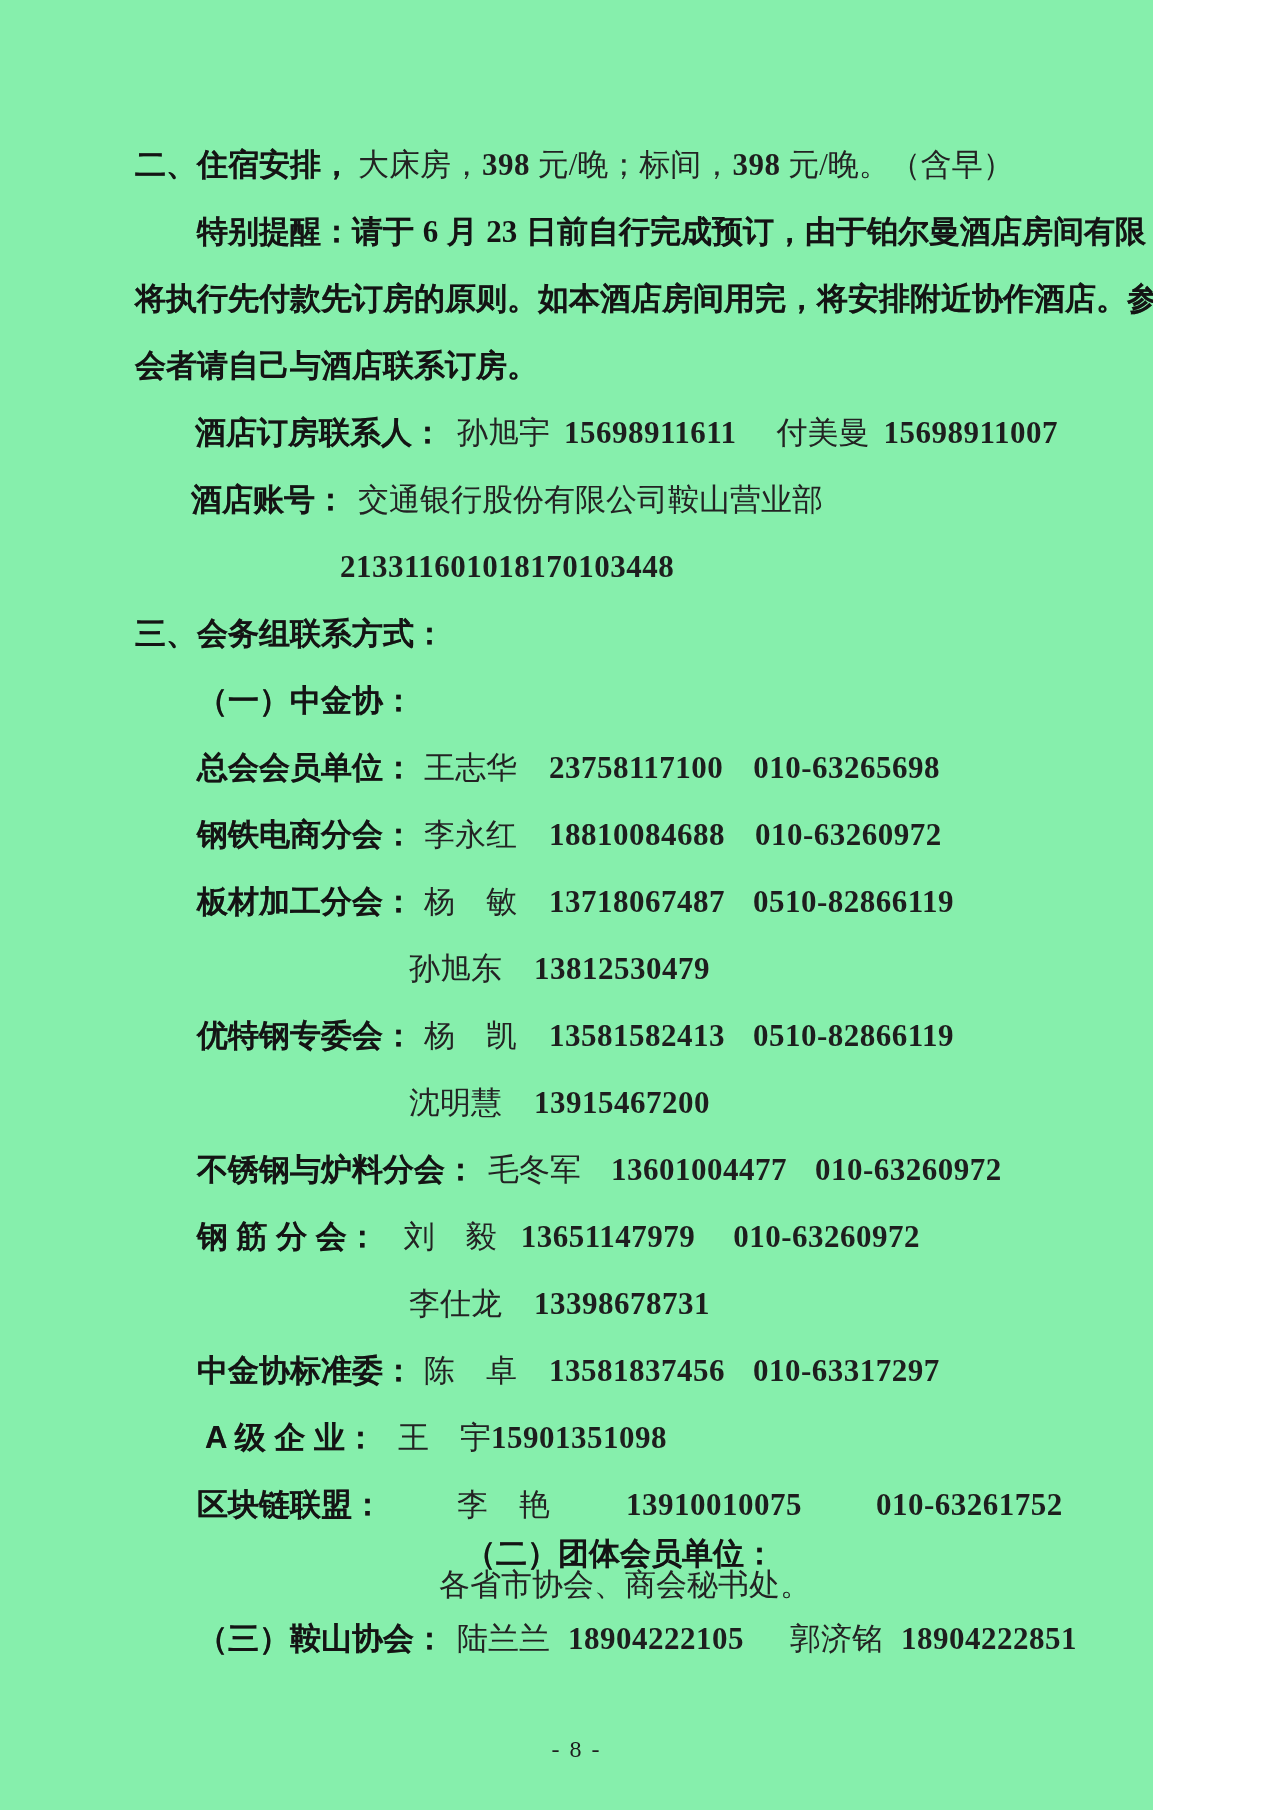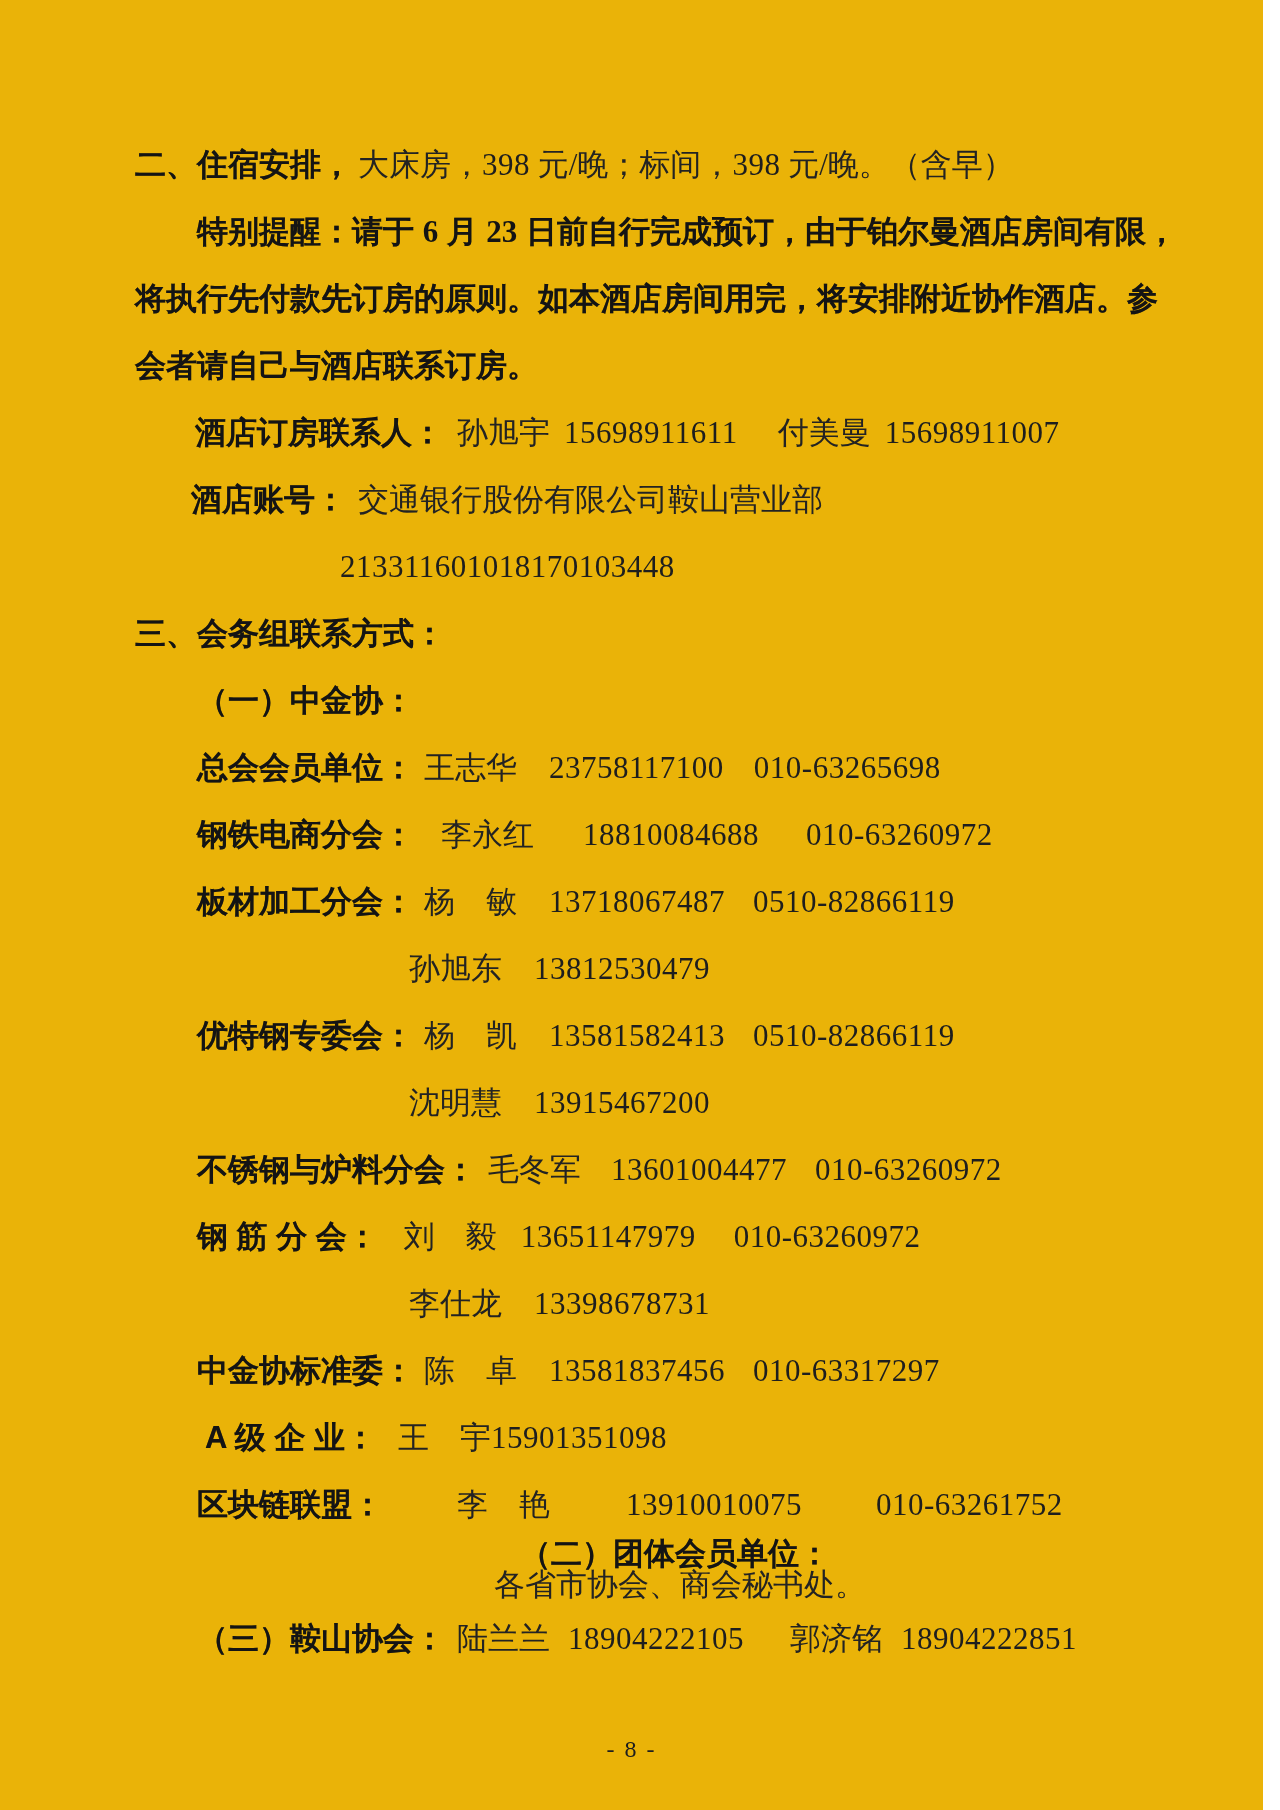--- a/index.html
+++ b/index.html
@@ -2,23 +2,23 @@
 <html><head>
 <meta charset="utf-8">
 <style>
   html, body {
     margin: 0;
     padding: 0;
     background: #ffffff;
   }
   .page {
     position: relative;
-    width: 1263px;
+    width: 1153px;
     height: 1810px;
-    background: #eab308;
+    background: #86efac;
     overflow: hidden;
     color: #1a1a1a;
   }
   .content {
     position: absolute;
     top: 131px;
     left: 135px;
     right: 110px;
   }
   .line {
@@ -39,21 +39,21 @@
   }
   
   .k {
     font-family: "Liberation Serif", serif;
     font-weight: normal;
     color: #232323;
   }
   
   .n {
     font-family: "Liberation Serif", serif;
-    font-weight: normal;
+    font-weight: bold;
     color: #1e1e1e;
     letter-spacing: 0.5px;
     text-align: right;
   }
   
   .bn {
     font-family: "Liberation Serif", serif;
     font-weight: bold;
     color: #141414;
   }
@@ -77,21 +77,21 @@
       <div class="line"><span class="seg b">二、住宿安排，</span><span class="seg k" style="margin-left: 6px;">大床房，</span><span class="seg n">398</span><span class="seg k"> 元/晚；标间，</span><span class="seg n">398</span><span class="seg k"> 元/晚。（含早）</span></div>
       <div class="line" style="padding-left: 62px;"><span class="seg b">特别提醒：请于 </span><span class="seg bn">6</span><span class="seg b"> 月 </span><span class="seg bn">23</span><span class="seg b"> 日前自行完成预订，由于铂尔曼酒店房间有限，</span></div>
       <div class="line"><span class="seg b">将执行先付款先订房的原则。如本酒店房间用完，将安排附近协作酒店。参</span></div>
       <div class="line"><span class="seg b">会者请自己与酒店联系订房。</span></div>
       <div class="line" style="padding-left: 60px;"><span class="seg b">酒店订房联系人：</span><span class="seg k" style="margin-left: 14px;">孙旭宇</span><span class="seg n" style="margin-left: 14px;">15698911611</span><span class="seg k" style="margin-left: 40px;">付美曼</span><span class="seg n" style="margin-left: 14px;">15698911007</span></div>
       <div class="line" style="padding-left: 56px;"><span class="seg b">酒店账号：</span><span class="seg k" style="margin-left: 12px;">交通银行股份有限公司鞍山营业部</span></div>
       <div class="line" style="padding-left: 205px;"><span class="seg n">213311601018170103448</span></div>
       <div class="line"><span class="seg b">三、会务组联系方式：</span></div>
       <div class="line" style="padding-left: 62px;"><span class="seg b">（一）中金协：</span></div>
       <div class="line" style="padding-left: 62px;"><span class="seg b">总会会员单位：</span><span class="seg k" style="margin-left: 10px;">王志华</span><span class="seg n" style="margin-left: 32px;">23758117100</span><span class="seg n" style="margin-left: 30px;">010-63265698</span></div>
-      <div class="line" style="padding-left: 62px; gap: 17px;"><span class="seg b">钢铁电商分会：</span><span class="seg k" style="margin-left: 10px;">李永红</span><span class="seg n" style="margin-left: 32px;">18810084688</span><span class="seg n" style="margin-left: 30px;">010-63260972</span></div>
+      <div class="line" style="padding-left: 62px;"><span class="seg b">钢铁电商分会：</span><span class="seg k" style="margin-left: 10px;">李永红</span><span class="seg n" style="margin-left: 32px;">18810084688</span><span class="seg n" style="margin-left: 30px;">010-63260972</span></div>
       <div class="line" style="padding-left: 62px;"><span class="seg b">板材加工分会：</span><span class="seg k" style="margin-left: 10px;">杨　敏</span><span class="seg n" style="margin-left: 32px;">13718067487</span><span class="seg n" style="margin-left: 28px;">0510-82866119</span></div>
       <div class="line" style="padding-left: 274px;"><span class="seg k">孙旭东</span><span class="seg n" style="margin-left: 32px;">13812530479</span></div>
       <div class="line" style="padding-left: 62px;"><span class="seg b">优特钢专委会：</span><span class="seg k" style="margin-left: 10px;">杨　凯</span><span class="seg n" style="margin-left: 32px;">13581582413</span><span class="seg n" style="margin-left: 28px;">0510-82866119</span></div>
       <div class="line" style="padding-left: 274px;"><span class="seg k">沈明慧</span><span class="seg n" style="margin-left: 32px;">13915467200</span></div>
       <div class="line" style="padding-left: 62px;"><span class="seg b">不锈钢与炉料分会：</span><span class="seg k" style="margin-left: 12px;">毛冬军</span><span class="seg n" style="margin-left: 30px;">13601004477</span><span class="seg n" style="margin-left: 28px;">010-63260972</span></div>
       <div class="line" style="padding-left: 62px; gap: 10px;"><span class="seg b">钢 筋 分 会：</span><span class="seg k" style="margin-left: 16px;">刘　毅</span><span class="seg n" style="margin-left: 14px;">13651147979</span><span class="seg n" style="margin-left: 28px;">010-63260972</span></div>
       <div class="line" style="padding-left: 274px;"><span class="seg k">李仕龙</span><span class="seg n" style="margin-left: 32px;">13398678731</span></div>
       <div class="line" style="padding-left: 62px;"><span class="seg b">中金协标准委：</span><span class="seg k" style="margin-left: 10px;">陈　卓</span><span class="seg n" style="margin-left: 32px;">13581837456</span><span class="seg n" style="margin-left: 28px;">010-63317297</span></div>
       <div class="line" style="padding-left: 70px;"><span class="seg b">A 级 企 业：</span><span class="seg k" style="margin-left: 22px;">王　宇</span><span class="seg n" style="">15901351098</span></div>
       <div class="line" style="padding-left: 62px; gap: 44px;"><span class="seg b">区块链联盟：</span><span class="seg k" style="margin-left: 30px;">李　艳</span><span class="seg n" style="margin-left: 32px;">13910010075</span><span class="seg n" style="margin-left: 30px;">010-63261752</span></div>

